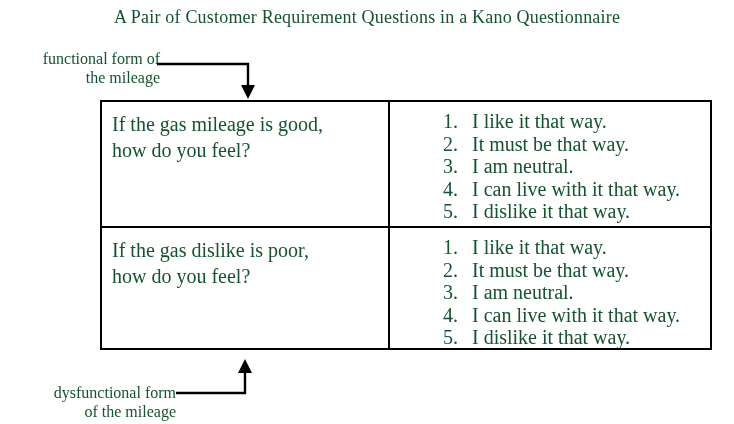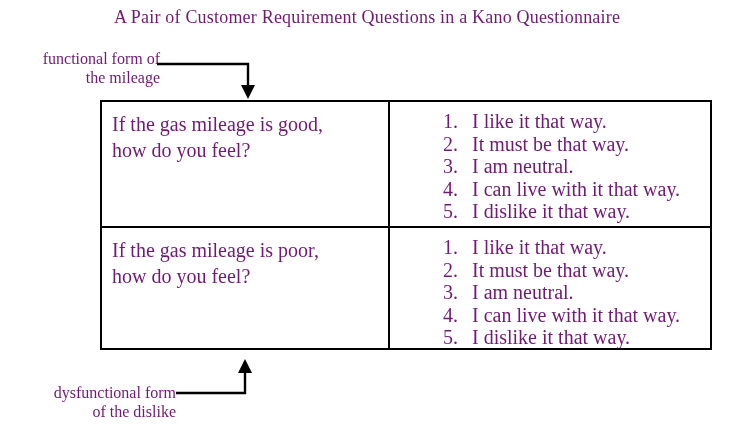--- a/index.html
+++ b/index.html
@@ -6,21 +6,21 @@
     margin: 0;
     padding: 0;
     background: #ffffff;
   }
   .canvas {
     position: relative;
     width: 734px;
     height: 424px;
     background: #ffffff;
     font-family: "Liberation Serif", "DejaVu Serif", serif;
-    color: #701a75;
+    color: #14532d;
     overflow: hidden;
   }
   .title {
     position: absolute;
     top: 7px;
     left: 0;
     width: 100%;
     text-align: center;
     font-size: 18px;
     letter-spacing: 0.2px;
@@ -97,21 +97,21 @@
 
   <div class="title">A Pair of Customer Requirement Questions in a Kano Questionnaire</div>
 
   <div class="side-label label-functional">
     <div>functional form of</div>
     <div>the mileage</div>
   </div>
 
   <div class="side-label label-dysfunctional">
     <div>dysfunctional form</div>
-    <div>of the dislike</div>
+    <div>of the mileage</div>
   </div>
 
   <svg class="arrow-overlay" width="734" height="424" viewBox="0 0 734 424" xmlns="http://www.w3.org/2000/svg">
     <polyline points="157,64 248,64 248,87" fill="none" stroke="#000000" stroke-width="2.4"></polyline>
     <polygon points="241,85 255,85 248,99" fill="#000000"></polygon>
     <polyline points="176,393 245,393 245,372" fill="none" stroke="#000000" stroke-width="2.4"></polyline>
     <polygon points="238,373 252,373 245,359" fill="#000000"></polygon>
   </svg>
 
   <div class="kano-table">
@@ -138,21 +138,21 @@
         <span class="num">4.</span>
         <span>I can live with it that way.</span>
       </div>
       <div class="opt">
         <span class="num">5.</span>
         <span>I dislike it that way.</span>
       </div>
     </div>
 
     <div class="cell q-cell">
-      <div>If the gas mileage is poor,</div>
+      <div>If the gas dislike is poor,</div>
       <div>how do you feel?</div>
     </div>
 
     <div class="cell a-cell">
       <div class="opt">
         <span class="num">1.</span>
         <span>I like it that way.</span>
       </div>
       <div class="opt">
         <span class="num">2.</span>

